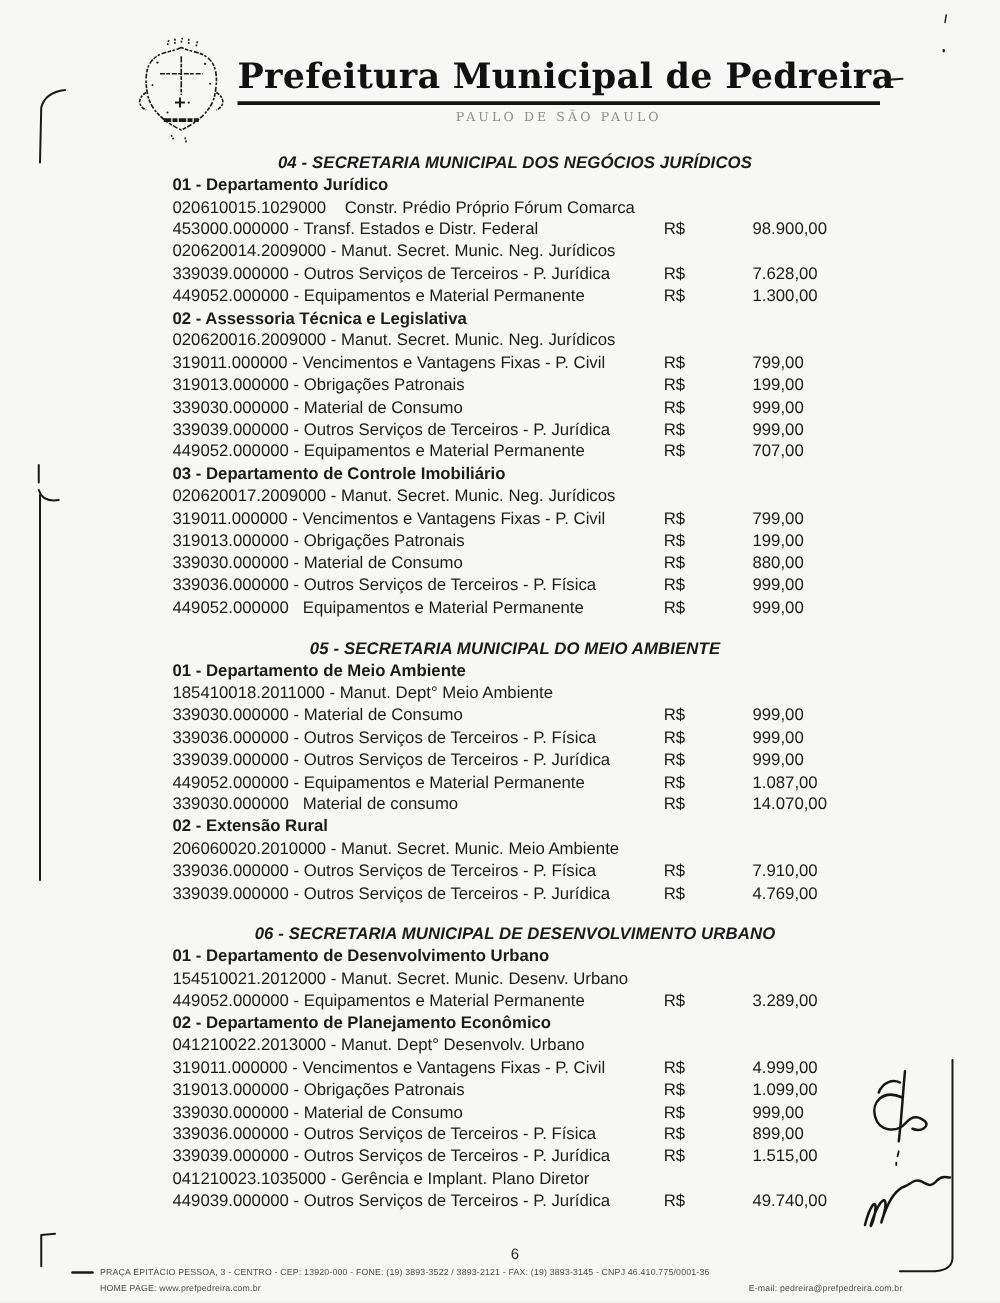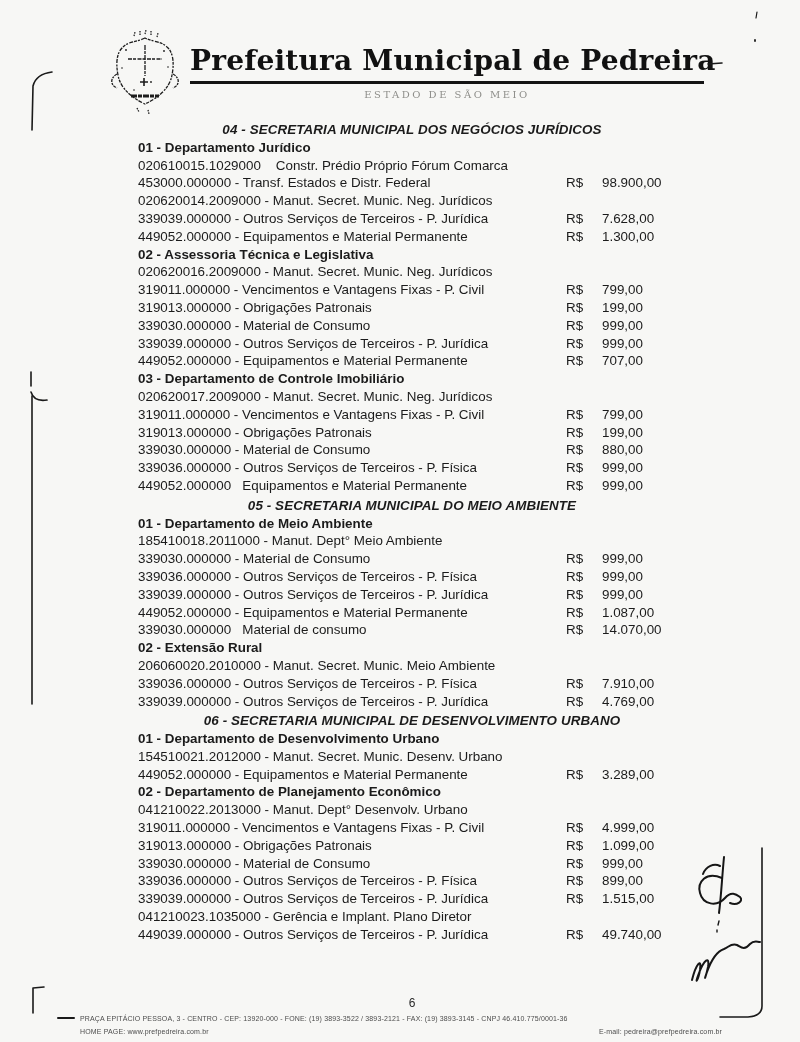--- a/index.html
+++ b/index.html
@@ -27,23 +27,23 @@
     font-family:"DejaVu Serif","Liberation Serif",serif;
     font-size:10px;letter-spacing:2.5px;color:#8e8e8a;
   }
   
   .doc-body{
     position:absolute;left:138px;top:121px;width:548px;
     font-size:13.4px;line-height:17.8px;white-space:pre;
   }
   .row{height:17.8px;overflow:visible;}
   .section-title{font-weight:bold;font-style:italic;letter-spacing:.1px;text-align:center;}
-  .section-title.gap{margin-top:2px;}
+  .section-title.gap{margin-top:15px;}
   .dept-row{font-weight:bold;}
-  .item-row{display:flex;}
+  .item-row{display:flex;gap:35px;}
   .item-row .desc{flex:1 1 auto;overflow:hidden;}
   .item-row .cur{flex:0 0 36px;}
   .item-row .val{flex:0 0 84px;}
   
   .pagenum{
     position:absolute;left:138px;top:996px;width:548px;
     text-align:center;font-size:12px;color:#2a2a2a;
   }
   .footer-line1{
     position:absolute;left:80px;top:1015px;width:642px;
@@ -88,21 +88,21 @@
           <circle cx="64" cy="37" r="0.8"></circle>
         <circle cx="47" cy="52" r="0.9"></circle>
           <circle cx="30" cy="60" r="0.8"></circle>
       </g>
     </svg>
   </div>
 
   <div class="masthead">
     <h1>Prefeitura Municipal de Pedreira</h1>
     <div class="head-rule"></div>
-    <div class="subtitle">ESTADO DE SÃO MEIO</div>
+    <div class="subtitle">PAULO DE SÃO PAULO</div>
   </div>
 
   <main class="doc-body"><div class="row section-title">04 - SECRETARIA MUNICIPAL DOS NEGÓCIOS JURÍDICOS</div><div class="row dept-row">01 - Departamento Jurídico</div><div class="row program-row">020610015.1029000    Constr. Prédio Próprio Fórum Comarca</div><div class="row item-row"><div class="desc">453000.000000 - Transf. Estados e Distr. Federal</div><div class="cur">R$</div><div class="val">98.900,00</div></div><div class="row program-row">020620014.2009000 - Manut. Secret. Munic. Neg. Jurídicos</div><div class="row item-row"><div class="desc">339039.000000 - Outros Serviços de Terceiros - P. Jurídica</div><div class="cur">R$</div><div class="val">7.628,00</div></div><div class="row item-row"><div class="desc">449052.000000 - Equipamentos e Material Permanente</div><div class="cur">R$</div><div class="val">1.300,00</div></div><div class="row dept-row">02 - Assessoria Técnica e Legislativa</div><div class="row program-row">020620016.2009000 - Manut. Secret. Munic. Neg. Jurídicos</div><div class="row item-row"><div class="desc">319011.000000 - Vencimentos e Vantagens Fixas - P. Civil</div><div class="cur">R$</div><div class="val">799,00</div></div><div class="row item-row"><div class="desc">319013.000000 - Obrigações Patronais</div><div class="cur">R$</div><div class="val">199,00</div></div><div class="row item-row"><div class="desc">339030.000000 - Material de Consumo</div><div class="cur">R$</div><div class="val">999,00</div></div><div class="row item-row"><div class="desc">339039.000000 - Outros Serviços de Terceiros - P. Jurídica</div><div class="cur">R$</div><div class="val">999,00</div></div><div class="row item-row"><div class="desc">449052.000000 - Equipamentos e Material Permanente</div><div class="cur">R$</div><div class="val">707,00</div></div><div class="row dept-row">03 - Departamento de Controle Imobiliário</div><div class="row program-row">020620017.2009000 - Manut. Secret. Munic. Neg. Jurídicos</div><div class="row item-row"><div class="desc">319011.000000 - Vencimentos e Vantagens Fixas - P. Civil</div><div class="cur">R$</div><div class="val">799,00</div></div><div class="row item-row"><div class="desc">319013.000000 - Obrigações Patronais</div><div class="cur">R$</div><div class="val">199,00</div></div><div class="row item-row"><div class="desc">339030.000000 - Material de Consumo</div><div class="cur">R$</div><div class="val">880,00</div></div><div class="row item-row"><div class="desc">339036.000000 - Outros Serviços de Terceiros - P. Física</div><div class="cur">R$</div><div class="val">999,00</div></div><div class="row item-row"><div class="desc">449052.000000   Equipamentos e Material Permanente</div><div class="cur">R$</div><div class="val">999,00</div></div><div class="row section-title gap">05 - SECRETARIA MUNICIPAL DO MEIO AMBIENTE</div><div class="row dept-row">01 - Departamento de Meio Ambiente</div><div class="row program-row">185410018.2011000 - Manut. Dept° Meio Ambiente</div><div class="row item-row"><div class="desc">339030.000000 - Material de Consumo</div><div class="cur">R$</div><div class="val">999,00</div></div><div class="row item-row"><div class="desc">339036.000000 - Outros Serviços de Terceiros - P. Física</div><div class="cur">R$</div><div class="val">999,00</div></div><div class="row item-row"><div class="desc">339039.000000 - Outros Serviços de Terceiros - P. Jurídica</div><div class="cur">R$</div><div class="val">999,00</div></div><div class="row item-row"><div class="desc">449052.000000 - Equipamentos e Material Permanente</div><div class="cur">R$</div><div class="val">1.087,00</div></div><div class="row item-row"><div class="desc">339030.000000   Material de consumo</div><div class="cur">R$</div><div class="val">14.070,00</div></div><div class="row dept-row">02 - Extensão Rural</div><div class="row program-row">206060020.2010000 - Manut. Secret. Munic. Meio Ambiente</div><div class="row item-row"><div class="desc">339036.000000 - Outros Serviços de Terceiros - P. Física</div><div class="cur">R$</div><div class="val">7.910,00</div></div><div class="row item-row"><div class="desc">339039.000000 - Outros Serviços de Terceiros - P. Jurídica</div><div class="cur">R$</div><div class="val">4.769,00</div></div><div class="row section-title gap">06 - SECRETARIA MUNICIPAL DE DESENVOLVIMENTO URBANO</div><div class="row dept-row">01 - Departamento de Desenvolvimento Urbano</div><div class="row program-row">154510021.2012000 - Manut. Secret. Munic. Desenv. Urbano</div><div class="row item-row"><div class="desc">449052.000000 - Equipamentos e Material Permanente</div><div class="cur">R$</div><div class="val">3.289,00</div></div><div class="row dept-row">02 - Departamento de Planejamento Econômico</div><div class="row program-row">041210022.2013000 - Manut. Dept° Desenvolv. Urbano</div><div class="row item-row"><div class="desc">319011.000000 - Vencimentos e Vantagens Fixas - P. Civil</div><div class="cur">R$</div><div class="val">4.999,00</div></div><div class="row item-row"><div class="desc">319013.000000 - Obrigações Patronais</div><div class="cur">R$</div><div class="val">1.099,00</div></div><div class="row item-row"><div class="desc">339030.000000 - Material de Consumo</div><div class="cur">R$</div><div class="val">999,00</div></div><div class="row item-row"><div class="desc">339036.000000 - Outros Serviços de Terceiros - P. Física</div><div class="cur">R$</div><div class="val">899,00</div></div><div class="row item-row"><div class="desc">339039.000000 - Outros Serviços de Terceiros - P. Jurídica</div><div class="cur">R$</div><div class="val">1.515,00</div></div><div class="row program-row">041210023.1035000 - Gerência e Implant. Plano Diretor</div><div class="row item-row"><div class="desc">449039.000000 - Outros Serviços de Terceiros - P. Jurídica</div><div class="cur">R$</div><div class="val">49.740,00</div></div></main>
 
   <div class="pagenum">6</div>
   <div class="footer-line1">PRAÇA EPITÁCIO PESSOA, 3 - CENTRO - CEP: 13920-000 - FONE: (19) 3893-3522 / 3893-2121 - FAX: (19) 3893-3145 - CNPJ 46.410.775/0001-36</div>
   <div class="footer-line2">
     <span>HOME PAGE: www.prefpedreira.com.br</span>
     <span>E-mail: pedreira@prefpedreira.com.br</span>
   </div>

